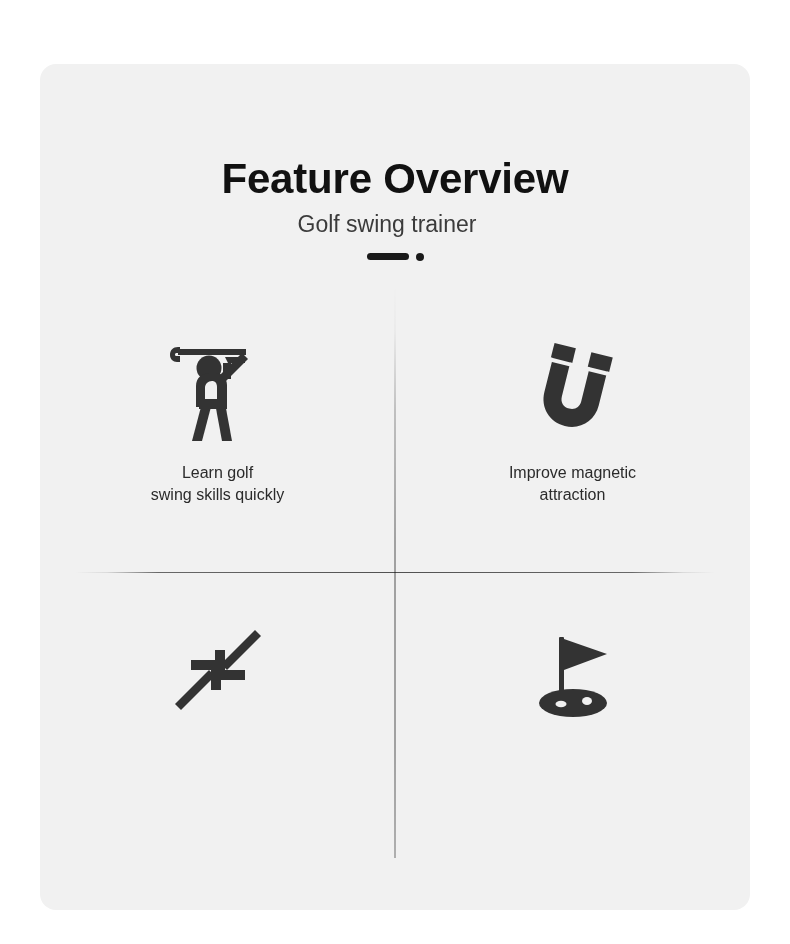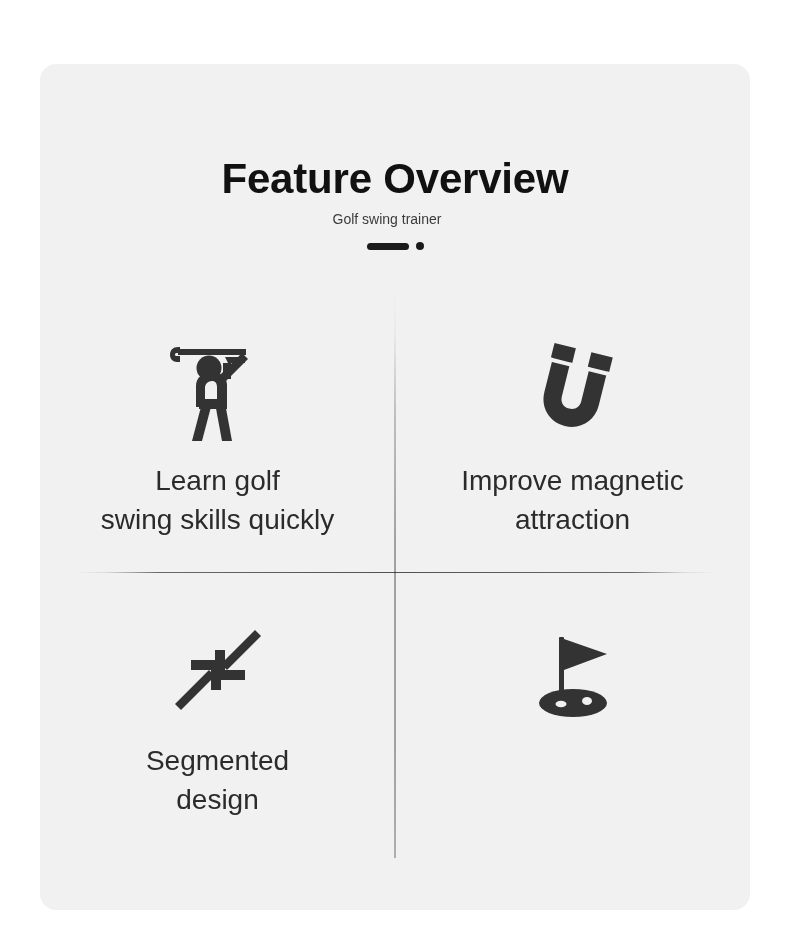--- a/index.html
+++ b/index.html
@@ -48,21 +48,21 @@
     font-size: 42px;
     font-weight: bold;
     letter-spacing: -0.2px;
     color: #111111;
     line-height: 1.08;
     font-family: "Liberation Sans", sans-serif;
   }
 
   .card-subtitle {
     margin: 10px 16px 0 0;
-    font-size: 14px;
+    font-size: 23px;
     font-weight: normal;
     color: #3b3b3b;
     line-height: 1.2;
     font-family: "Liberation Sans", sans-serif;
   }
 
   .header-accent {
     display: flex;
     align-items: center;
     justify-content: center;
@@ -107,21 +107,21 @@
   .feature-icon {
     height: 118px;
     display: flex;
     align-items: center;
     justify-content: center;
   }
   .feature-icon svg { display: block; }
 
   .feature-label {
     margin-top: 10px;
-    font-size: 28px;
+    font-size: 16px;
     line-height: 1.38;
     color: #2b2b2b;
     text-align: center;
     max-width: 260px;
     font-family: "Liberation Sans", sans-serif;
     white-space: pre-line;
   }
 
   
   .divider-vertical {
@@ -234,22 +234,20 @@
             <g fill="#333333">
 
               <path d="M86 6 L92 12 L58 46 L52 40 Z"></path>
               <path d="M46 26 L56 26 L56 46 L76 46 L76 56 L46 56 Z"></path>
 
               <path d="M12 86 L6 80 L40 46 L46 52 Z"></path>
               <path d="M52 66 L42 66 L42 46 L22 46 L22 36 L52 36 Z"></path>
             </g>
           </svg>
         </div>
-        <div class="feature-label">Segmented
-design</div>
       </div>
 
       <div class="feature-cell">
         <div class="feature-icon">
           <svg width="100" height="100" viewBox="0 0 100 100" fill="none" aria-hidden="true">
             <g fill="#333333">
 
               <ellipse cx="50" cy="80" rx="34" ry="14"></ellipse>
 
               <rect x="36" y="14" width="5" height="68" rx="1"></rect>

